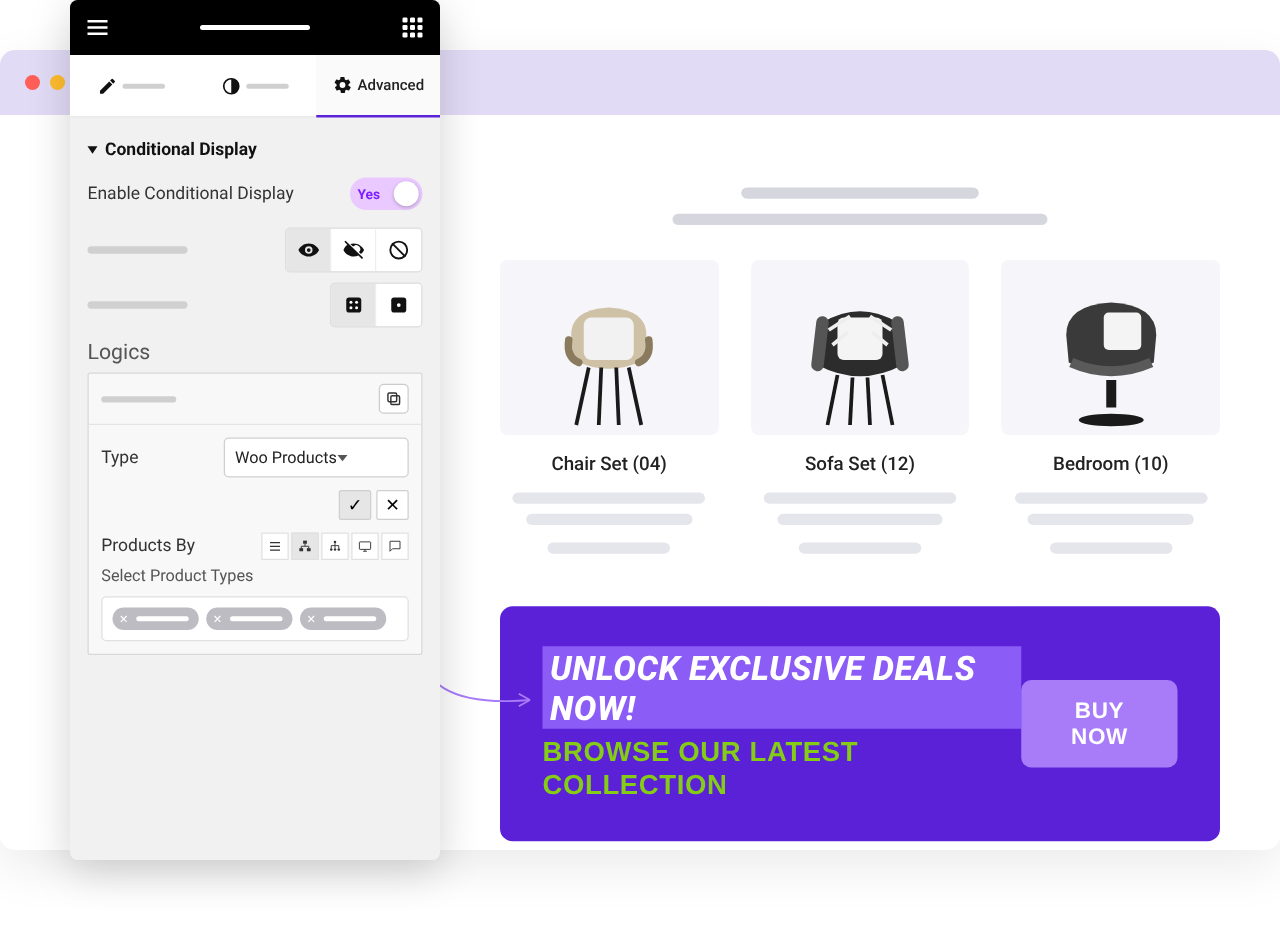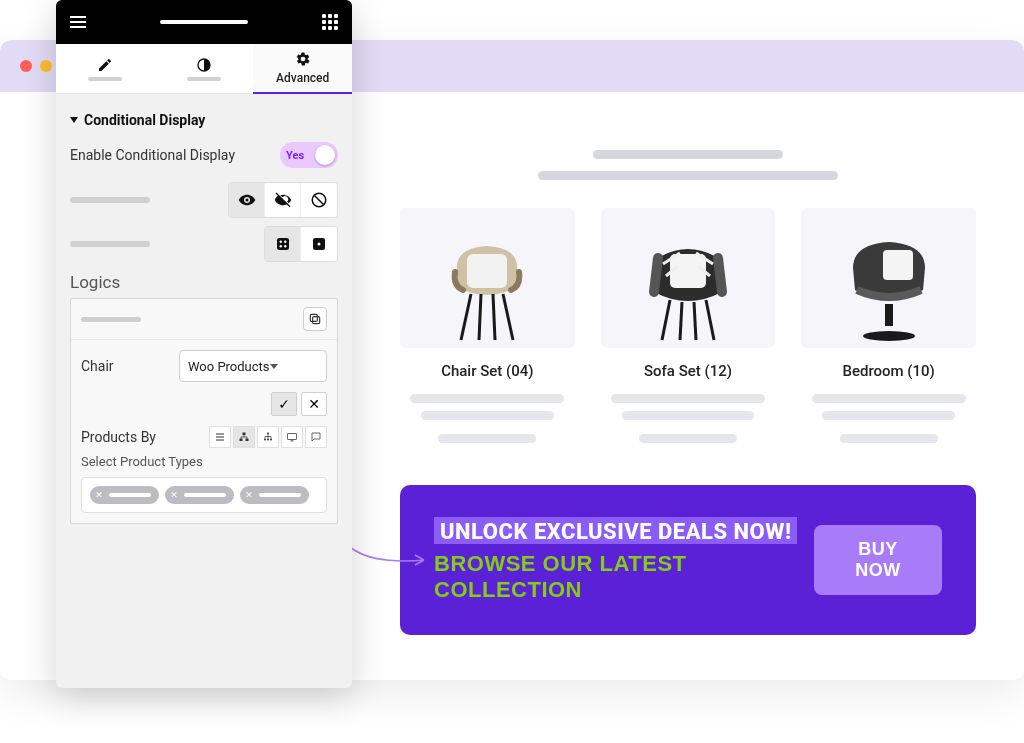--- a/index.html
+++ b/index.html
@@ -59,23 +59,24 @@
 .banner {
   margin-top:42px;
   background:#5b21d6;
   border-radius:10px;
   padding:32px 34px;
   display:flex; align-items:center; justify-content:space-between;
 }
 .banner-text { display:flex; flex-direction:column; gap:6px; }
 .banner-line1 {
   font-family: Impact, "Arial Black", sans-serif;
-  font-weight:800; font-size:22px; letter-spacing:0.5px;
+  font-weight:800; font-size:27px; letter-spacing:0.5px;
   color:#fff; text-transform:uppercase;
   display:inline;
+  font-style:italic;
 }
 .banner-highlight {
   background:#8b5cf6; padding:2px 6px 0 6px; color:#fff; display:inline-block;
 }
 .banner-line2 {
   font-family: Impact, "Arial Black", sans-serif;
   font-weight:800; font-size:22px; letter-spacing:0.5px;
   color:#84cc16; text-transform:uppercase;
 }
 .buy-btn {
@@ -107,21 +108,21 @@
 }
 .editor-topbar .hamburger { display:flex; flex-direction:column; gap:3px; cursor:pointer; }
 .editor-topbar .hamburger span { display:block; width:16px; height:2px; background:#fff; }
 .editor-topbar .grip { display:grid; grid-template-columns:repeat(3,4px); grid-template-rows:repeat(3,4px); gap:2px; cursor:pointer;}
 .editor-topbar .grip span{background:#fff; border-radius:1px;}
 .editor-topbar .title-line { width:88px; height:4px; background:#fff; border-radius:2px; }
 
 .editor-tabs {
   height:50px; display:flex; background:#fff;
 }
-.etab { flex:1; display:flex; flex-direction:column; align-items:center; justify-content:center; gap:4px; font-size:12px; color:#222; cursor:pointer; border-bottom:1px solid #e4e4e4;}
+.etab { flex:1; display:flex; flex-direction:row; align-items:center; justify-content:center; gap:4px; font-size:12px; color:#222; cursor:pointer; border-bottom:1px solid #e4e4e4;}
 .etab .tab-line{width:34px;height:4px;background:#d0d0d0;border-radius:2px;}
 .etab-active{ background:#fafafa; border-bottom:2px solid #5b21d6;}
 .etab-label{font-size:12px; font-weight:500;}
 
 .panel { padding:12px 14px; background:#f1f1f1;}
 .section-header { display:flex; align-items:center; gap:6px; font-weight:700; font-size:14px; color:#111; margin:6px 0 8px 0;}
 .caret { width:0;height:0;border-left:4px solid transparent;border-right:4px solid transparent;border-top:6px solid #111; transform:rotate(0); }
 
 .row { display:flex; align-items:center; justify-content:space-between; padding:6px 0; font-size:14px; color:#333;}
 .toggle {
@@ -379,21 +380,21 @@
         <div class="ls-line"></div>
         <div class="copy-btn">
           <svg width="14" height="14" viewBox="0 0 24 24">
               <rect x="8" y="8" width="12" height="12" rx="2" fill="none" stroke="#333" stroke-width="2"></rect>
               <rect x="4" y="4" width="12" height="12" rx="2" fill="none" stroke="#333" stroke-width="2"></rect>
             </svg>
         </div>
       </div>
       <div class="logics-body">
         <div class="type-row">
-          <span class="type-label">Chair</span>
+          <span class="type-label">Type</span>
           <div class="dropdown">
             <span>Woo Products</span>
             <span class="dd-caret"></span>
           </div>
         </div>
 
         <div class="confirm-row">
           <div class="tiny-btn tiny-btn-active">✓</div>
           <div class="tiny-btn">✕</div>
         </div>

